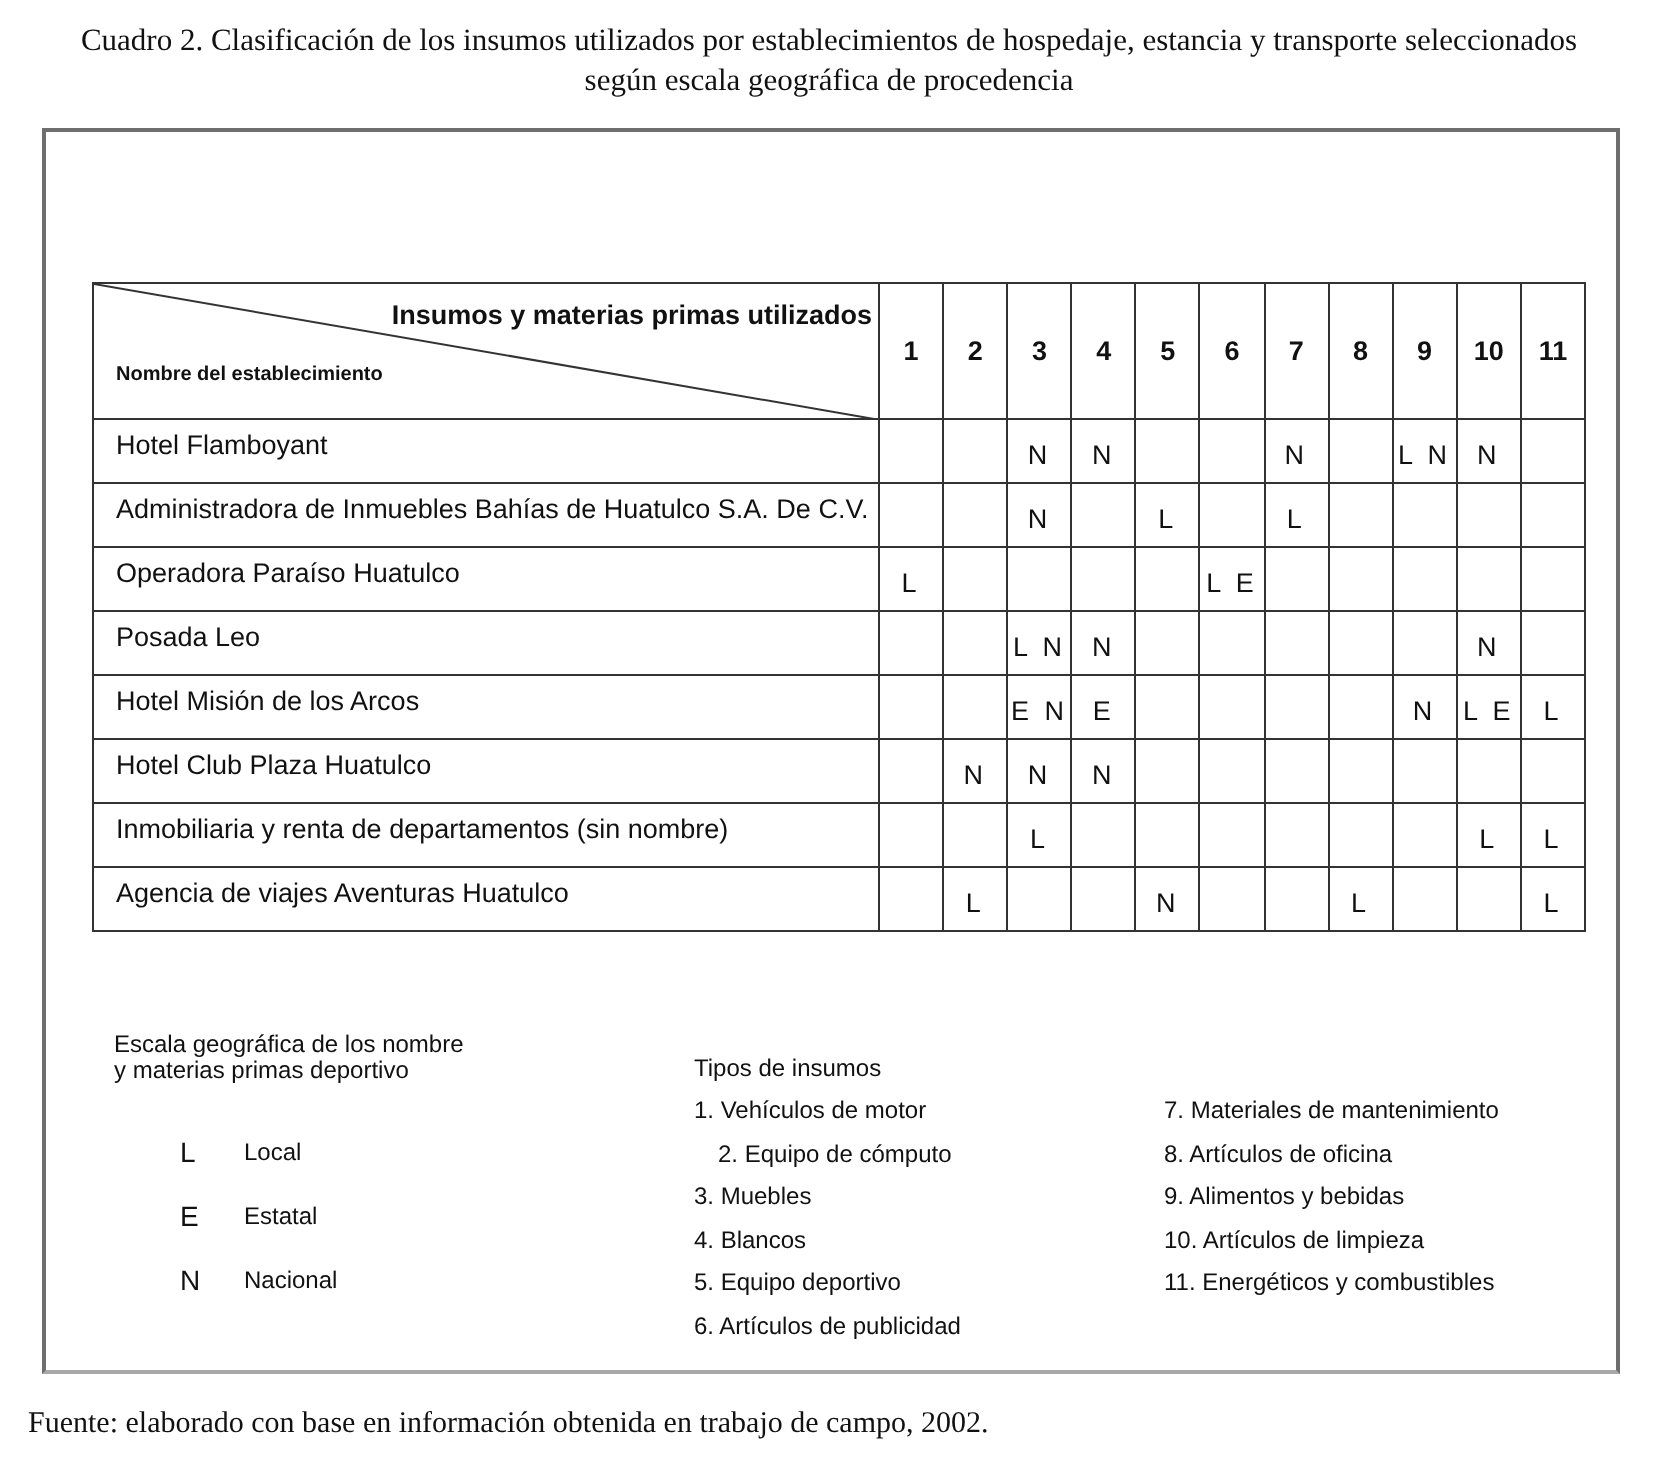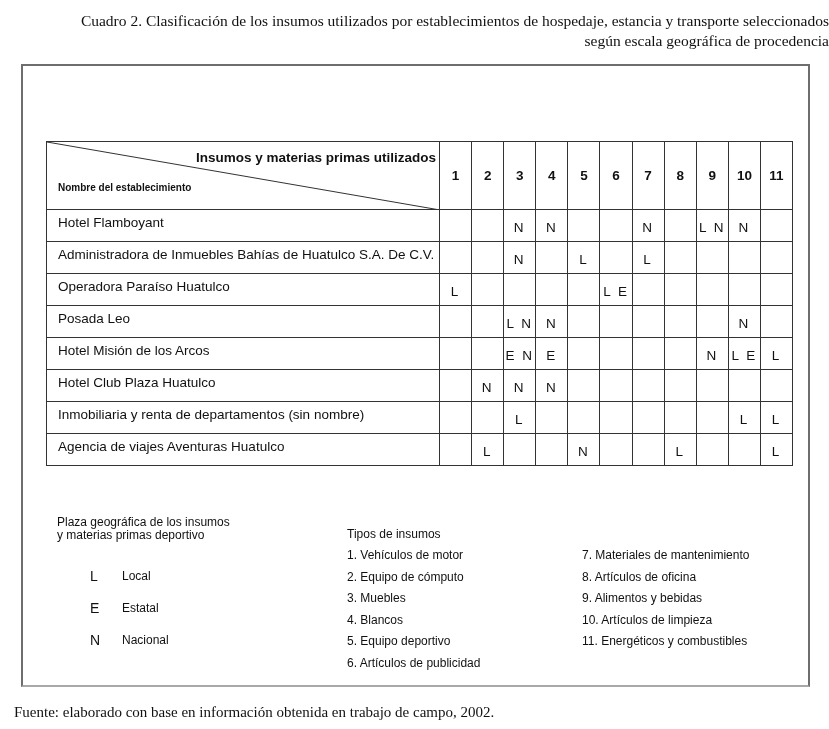--- a/index.html
+++ b/index.html
@@ -2,21 +2,21 @@
 <html><head>
 <meta charset="utf-8">
 <style>
   html, body { margin: 0; padding: 0; background: #ffffff; }
   body { width: 829px; height: 729px; position: relative; overflow: hidden; color: #111; }
   .serif { font-family: "Liberation Serif", "DejaVu Serif", serif; }
   .sans { font-family: "Liberation Sans", "DejaVu Sans", sans-serif; }
 
   .caption {
     position: absolute; left: 0; top: 11px; width: 829px;
-    text-align: right; font-size: 15.5px; line-height: 20px;
+    text-align: center; font-size: 15.5px; line-height: 20px;
   }
   .frame {
     position: absolute; left: 21px; top: 64px; width: 789px; height: 623px;
     border: 2px solid #6e6e6e; border-bottom-color: #a8a8a8; box-sizing: border-box;
   }
   .tbl {
     position: absolute; left: 46px; top: 141px;
     border-collapse: collapse; table-layout: fixed;
   }
   .tbl td, .tbl th {
@@ -201,39 +201,39 @@
         <td class="val-cell"></td>
         <td class="val-cell">L</td>
         <td class="val-cell"></td>
         <td class="val-cell"></td>
         <td class="val-cell">L</td>
       </tr>
     </tbody>
 </table>
 
 <div class="legend-scale sans">
-  <div>Plaza geográfica de los insumos</div>
+  <div>Escala geográfica de los nombre</div>
   <div>y materias primas deportivo</div>
 </div>
 <div class="scale-item sans" style="top:568px;">
   <span class="code">L</span>
   <span class="lbl">Local</span>
 </div>
 <div class="scale-item sans" style="top:600px;">
   <span class="code">E</span>
   <span class="lbl">Estatal</span>
 </div>
 <div class="scale-item sans" style="top:632px;">
   <span class="code">N</span>
   <span class="lbl">Nacional</span>
 </div>
 
 <div class="types-title sans">Tipos de insumos</div>
 <div class="type-item sans" style="left:347px; top:548px;">1. Vehículos de motor</div>
-<div class="type-item sans" style="left:347px; top:570px;">2. Equipo de cómputo</div>
+<div class="type-item sans" style="left:359px; top:570px;">2. Equipo de cómputo</div>
 <div class="type-item sans" style="left:347px; top:591px;text-align:center;">3. Muebles</div>
 <div class="type-item sans" style="left:347px; top:613px;">4. Blancos</div>
 <div class="type-item sans" style="left:347px; top:634px;">5. Equipo deportivo</div>
 <div class="type-item sans" style="left:347px; top:656px;">6. Artículos de publicidad</div>
 <div class="type-item sans" style="left:582px; top:548px;">7. Materiales de mantenimiento</div>
 <div class="type-item sans" style="left:582px; top:570px;">8. Artículos de oficina</div>
 <div class="type-item sans" style="left:582px; top:591px;">9. Alimentos y bebidas</div>
 <div class="type-item sans" style="left:582px; top:613px;">10. Artículos de limpieza</div>
 <div class="type-item sans" style="left:582px; top:634px;">11. Energéticos y combustibles</div>
 

